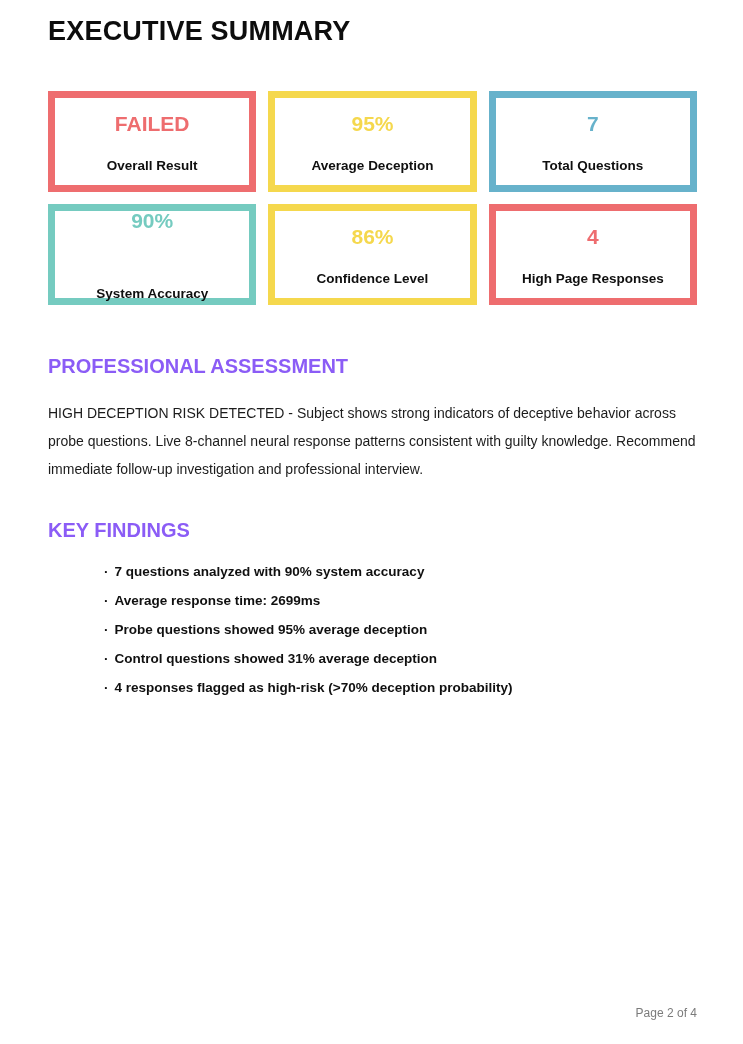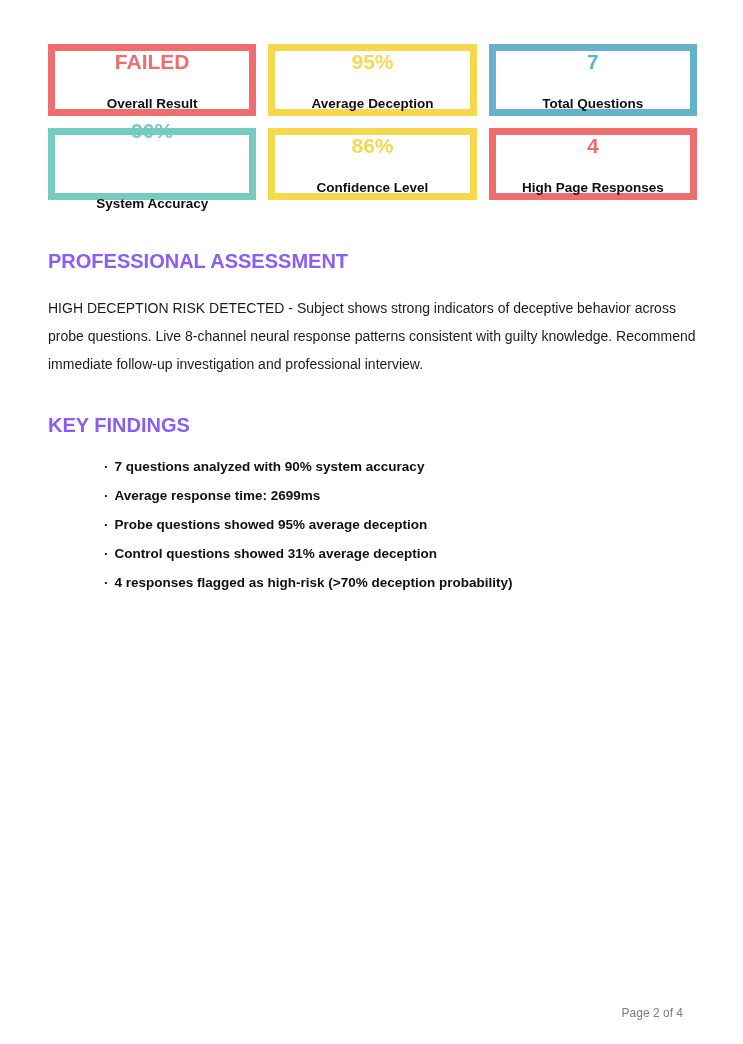--- a/index.html
+++ b/index.html
@@ -30,21 +30,21 @@
   }
   .card-grid {
     margin-top: 44px;
     display: grid;
     grid-template-columns: repeat(3, 1fr);
     column-gap: 12px;
     row-gap: 12px;
   }
   .stat-card {
     box-sizing: border-box;
-    height: 72px;
+    height: 101px;
     background: #ffffff;
     border: 7px solid #cccccc;
     display: flex;
     flex-direction: column;
     align-items: center;
     justify-content: center;
     text-align: center;
     gap: 9px;
     padding-top: 2px;
   }
@@ -91,32 +91,33 @@
     line-height: 29px;
     color: #101010;
     margin-left: 40px;
   }
   .bullet {
     margin-right: 6px;
     font-weight: bold;
   }
   .page-footer {
     position: absolute;
-    right: 60px;
+    right: 46px;
     bottom: 24px;
     font-size: 12px;
     color: #7b7b7b;
   }
 </style>
 </head>
 <body>
 
 <div class="page">
   <div class="content">
 
+    <h1 class="page-title">EXECUTIVE SUMMARY</h1>
 
     <div class="card-grid">
       <div class="stat-card" style="border-color: rgb(238, 109, 111);">
         <div class="stat-value" style="color: rgb(238, 109, 111);">FAILED</div>
         <div class="stat-label">Overall Result</div>
       </div>
       <div class="stat-card" style="border-color: rgb(245, 216, 77);">
         <div class="stat-value" style="color: rgb(245, 216, 77);">95%</div>
         <div class="stat-label">Average Deception</div>
       </div>

